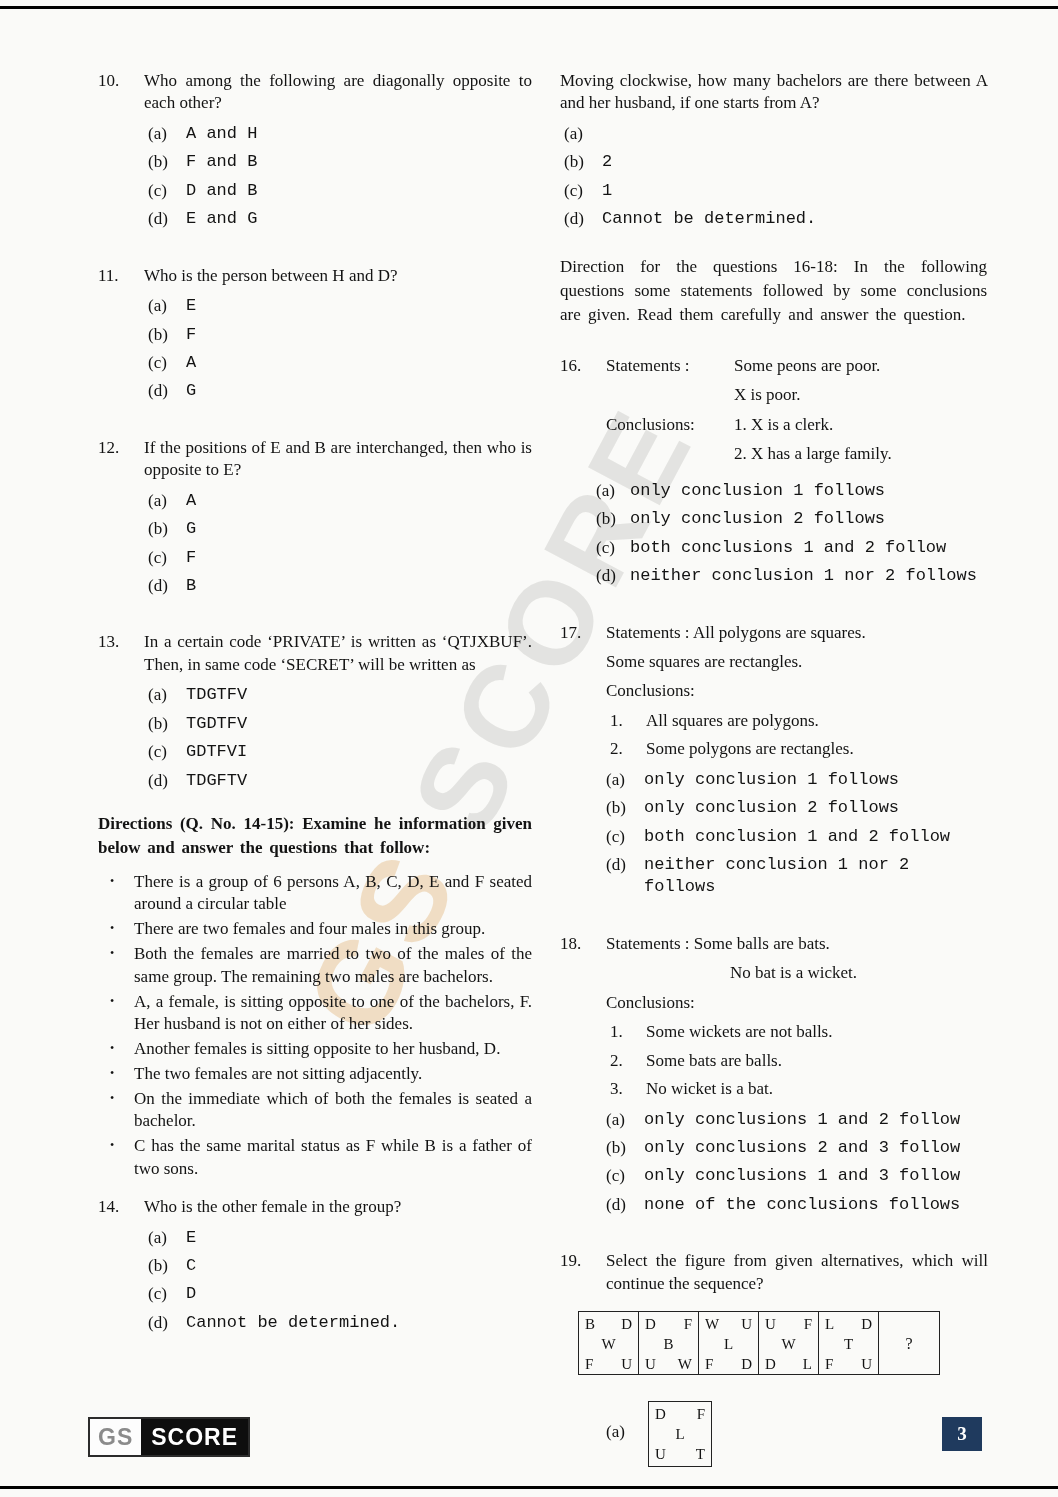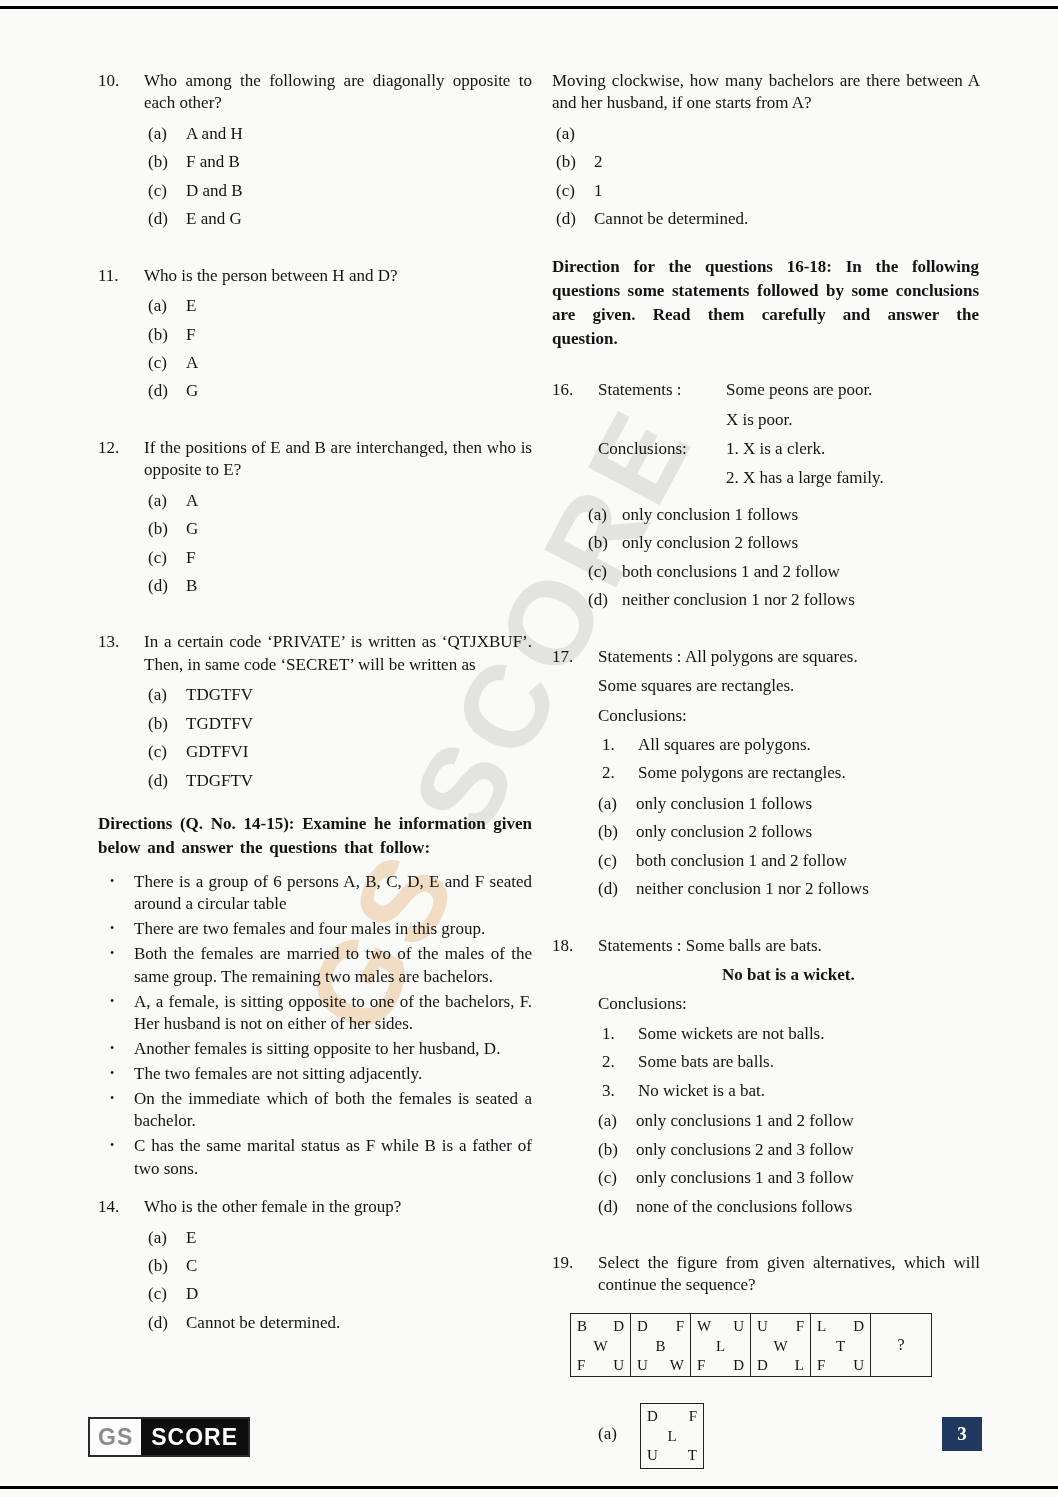--- a/index.html
+++ b/index.html
@@ -14,48 +14,48 @@
 
   .watermark {
     position:absolute; top:720px; left:500px; z-index:0;
     transform:translate(-50%,-50%) rotate(-62deg);
     font-size:118px; font-weight:bold; letter-spacing:8px; white-space:nowrap;
     opacity:0.55; font-family:"Liberation Sans", sans-serif;
   }
   .wm-gs { color:#e8c79b; }
   .wm-score { color:#d2d2cf; }
 
-  .content { position:absolute; top:70px; left:98px; width:890px; display:flex; gap:20px; z-index:1; }
+  .content { position:absolute; top:70px; left:98px; width:890px; display:flex; gap:28px; z-index:1; }
   .col-left  { width:434px; }
   .col-right { width:428px; }
 
   .q { display:flex; margin-bottom:28px; }
   .q.mb-sm { margin-bottom:14px;justify-content:center; }
   .qnum { width:46px; flex:none; }
   .qbody { flex:1; min-width:0; }
   .qtext { text-align:justify; }
   .opts { margin-top:8px; padding-left:4px; }
   .opt { display:flex; margin:6px 0; }
   .olabel { width:38px; flex:none; }
-  .otext { flex:1; }
+  .otext { flex:1;font-family:Liberation Mono, monospace; }
 
   .dir-head { font-weight:bold; text-align:justify; word-spacing:2.5px; line-height:1.38; margin:2px 0 12px 0; }
   .bullets { padding-left:12px; margin-bottom:16px; }
   .b-item { display:flex; margin:2.5px 0; }
   .b-dot { width:24px; flex:none; font-size:12px; padding-top:3px; }
   .b-text { flex:1; text-align:justify; }
 
-  .dir2 { font-weight:bold; text-align:justify; word-spacing:3px; line-height:1.42; margin:0 1px 28px 0; }
+  .dir2 { font-weight:normal; text-align:justify; word-spacing:3px; line-height:1.42; margin:0 1px 28px 0; }
 
   .sgrid { display:grid; grid-template-columns:128px 1fr; row-gap:7px; margin-bottom:14px; }
   .opts-out { margin-left:-14px; }
   .opts-out .olabel { width:34px; }
 
   .sline { margin-bottom:7px; }
-  .sline-indent { padding-left:124px;font-weight:bold; }
+  .sline-indent { padding-left:124px; }
   .concl { display:flex; margin:6px 0; }
   .cnum { width:36px; flex:none; padding-left:4px; }
 
   .seq { display:flex; border:1px solid #222; width:max-content; margin:16px 0 0 -28px; }
   .scell {
     width:60px; height:62px; border-right:1px solid #222; box-sizing:border-box;
     padding:3px 6px; display:flex; flex-direction:column; justify-content:space-between; font-size:15px;
   }
   .scell:last-child { border-right:none; }
   .srow { display:flex; justify-content:space-between; }

